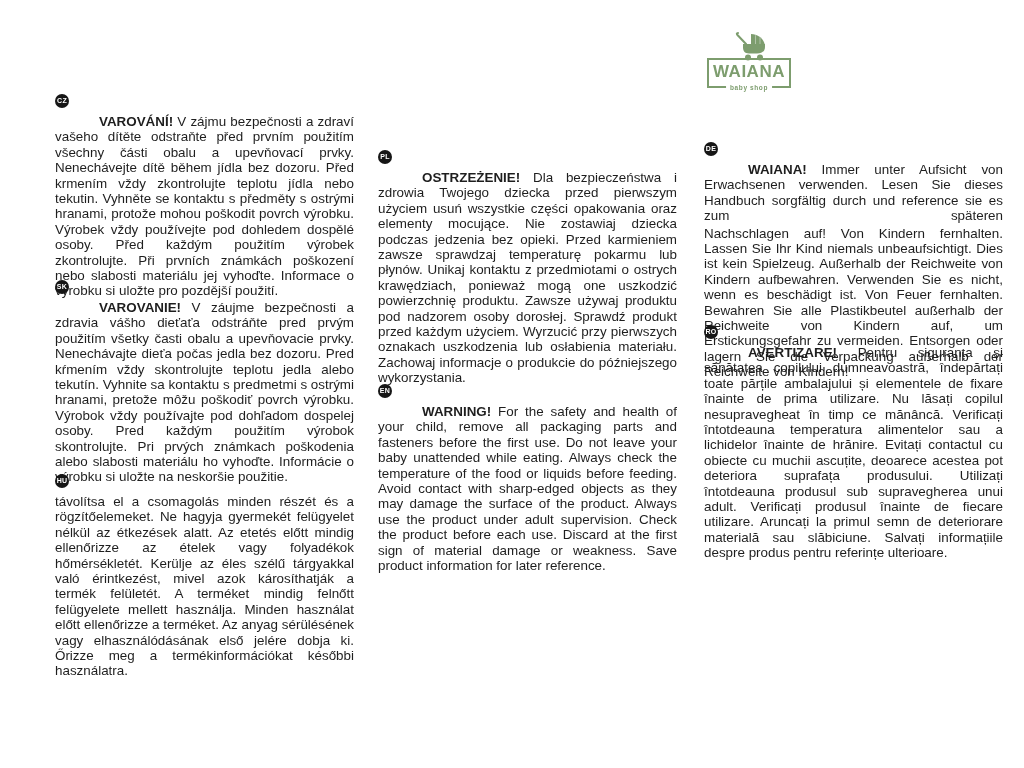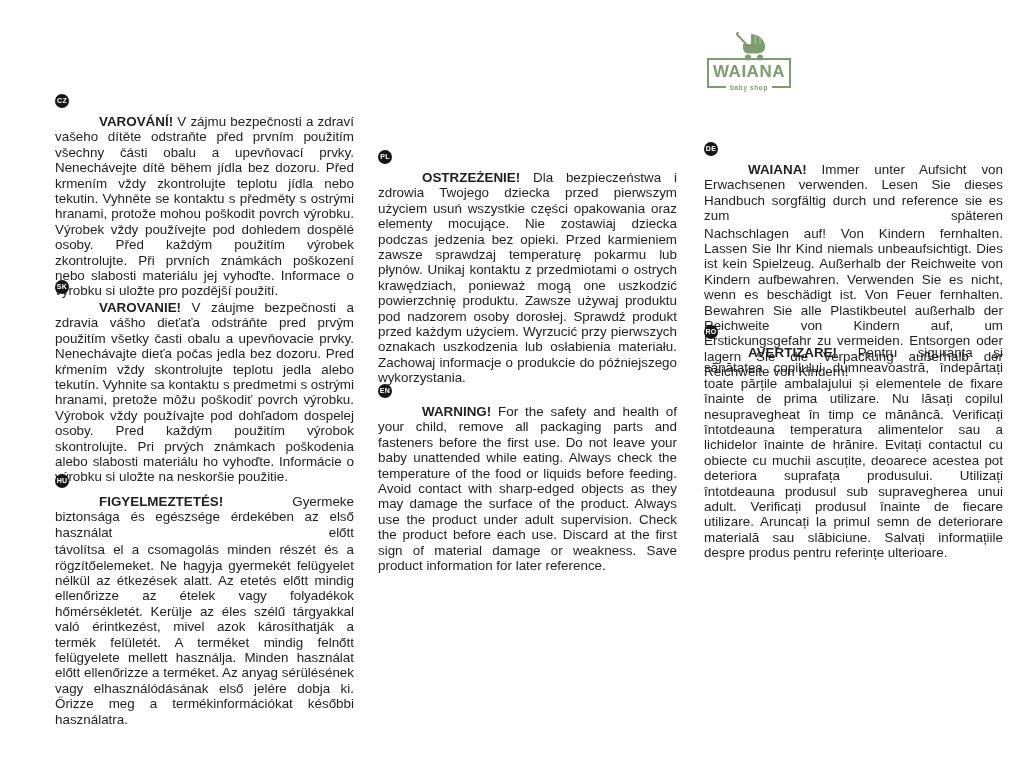--- a/index.html
+++ b/index.html
@@ -71,21 +71,20 @@
   <p class="txt"><b class="ttl">VAROVÁNÍ!</b> <span>V zájmu bezpečnosti a zdraví vašeho dítěte odstraňte před prvním použitím všechny části obalu a upevňovací prvky. Nenechávejte dítě během jídla bez dozoru. Před krmením vždy zkontrolujte teplotu jídla nebo tekutin. Vyhněte se kontaktu s předměty s ostrými hranami, protože mohou poškodit povrch výrobku. Výrobek vždy používejte pod dohledem dospělé osoby. Před každým použitím výrobek zkontrolujte. Při prvních známkách poškození nebo slabosti materiálu jej vyhoďte. Informace o výrobku si uložte pro pozdější použití.</span></p>
 </section>
 
 <section class="warn" style="left:55px;top:280px;">
   <span class="badge">SK</span>
   <p class="txt"><b class="ttl">VAROVANIE!</b> <span>V záujme bezpečnosti a zdravia vášho dieťaťa odstráňte pred prvým použitím všetky časti obalu a upevňovacie prvky. Nenechávajte dieťa počas jedla bez dozoru. Pred kŕmením vždy skontrolujte teplotu jedla alebo tekutín. Vyhnite sa kontaktu s predmetmi s ostrými hranami, pretože môžu poškodiť povrch výrobku. Výrobok vždy používajte pod dohľadom dospelej osoby. Pred každým použitím výrobok skontrolujte. Pri prvých známkach poškodenia alebo slabosti materiálu ho vyhoďte. Informácie o výrobku si uložte na neskoršie použitie.</span></p>
 </section>
 
 <section class="warn" style="left:55px;top:474px;">
   <span class="badge">HU</span>
-  <p class="txt just-last"><b class="ttl">FIGYELMEZTETÉS!</b> <span>Gyermeke biztonsága és egészsége érdekében az első használat előtt</span></p>
   <p class="txt cont">távolítsa el a csomagolás minden részét és a rögzítőelemeket. Ne hagyja gyermekét felügyelet nélkül az étkezések alatt. Az etetés előtt mindig ellenőrizze az ételek vagy folyadékok hőmérsékletét. Kerülje az éles szélű tárgyakkal való érintkezést, mivel azok károsíthatják a termék felületét. A terméket mindig felnőtt felügyelete mellett használja. Minden használat előtt ellenőrizze a terméket. Az anyag sérülésének vagy elhasználódásának első jelére dobja ki. Őrizze meg a termékinformációkat későbbi használatra.</p>
 </section>
 
 <section class="warn" style="left:378px;top:150px;">
   <span class="badge">PL</span>
   <p class="txt"><b class="ttl">OSTRZEŻENIE!</b> <span>Dla bezpieczeństwa i zdrowia Twojego dziecka przed pierwszym użyciem usuń wszystkie części opakowania oraz elementy mocujące. Nie zostawiaj dziecka podczas jedzenia bez opieki. Przed karmieniem zawsze sprawdzaj temperaturę pokarmu lub płynów. Unikaj kontaktu z przedmiotami o ostrych krawędziach, ponieważ mogą one uszkodzić powierzchnię produktu. Zawsze używaj produktu pod nadzorem osoby dorosłej. Sprawdź produkt przed każdym użyciem. Wyrzucić przy pierwszych oznakach uszkodzenia lub osłabienia materiału. Zachowaj informacje o produkcie do późniejszego wykorzystania.</span></p>
 </section>
 
 <section class="warn" style="left:378px;top:384px;">
   <span class="badge">EN</span>

